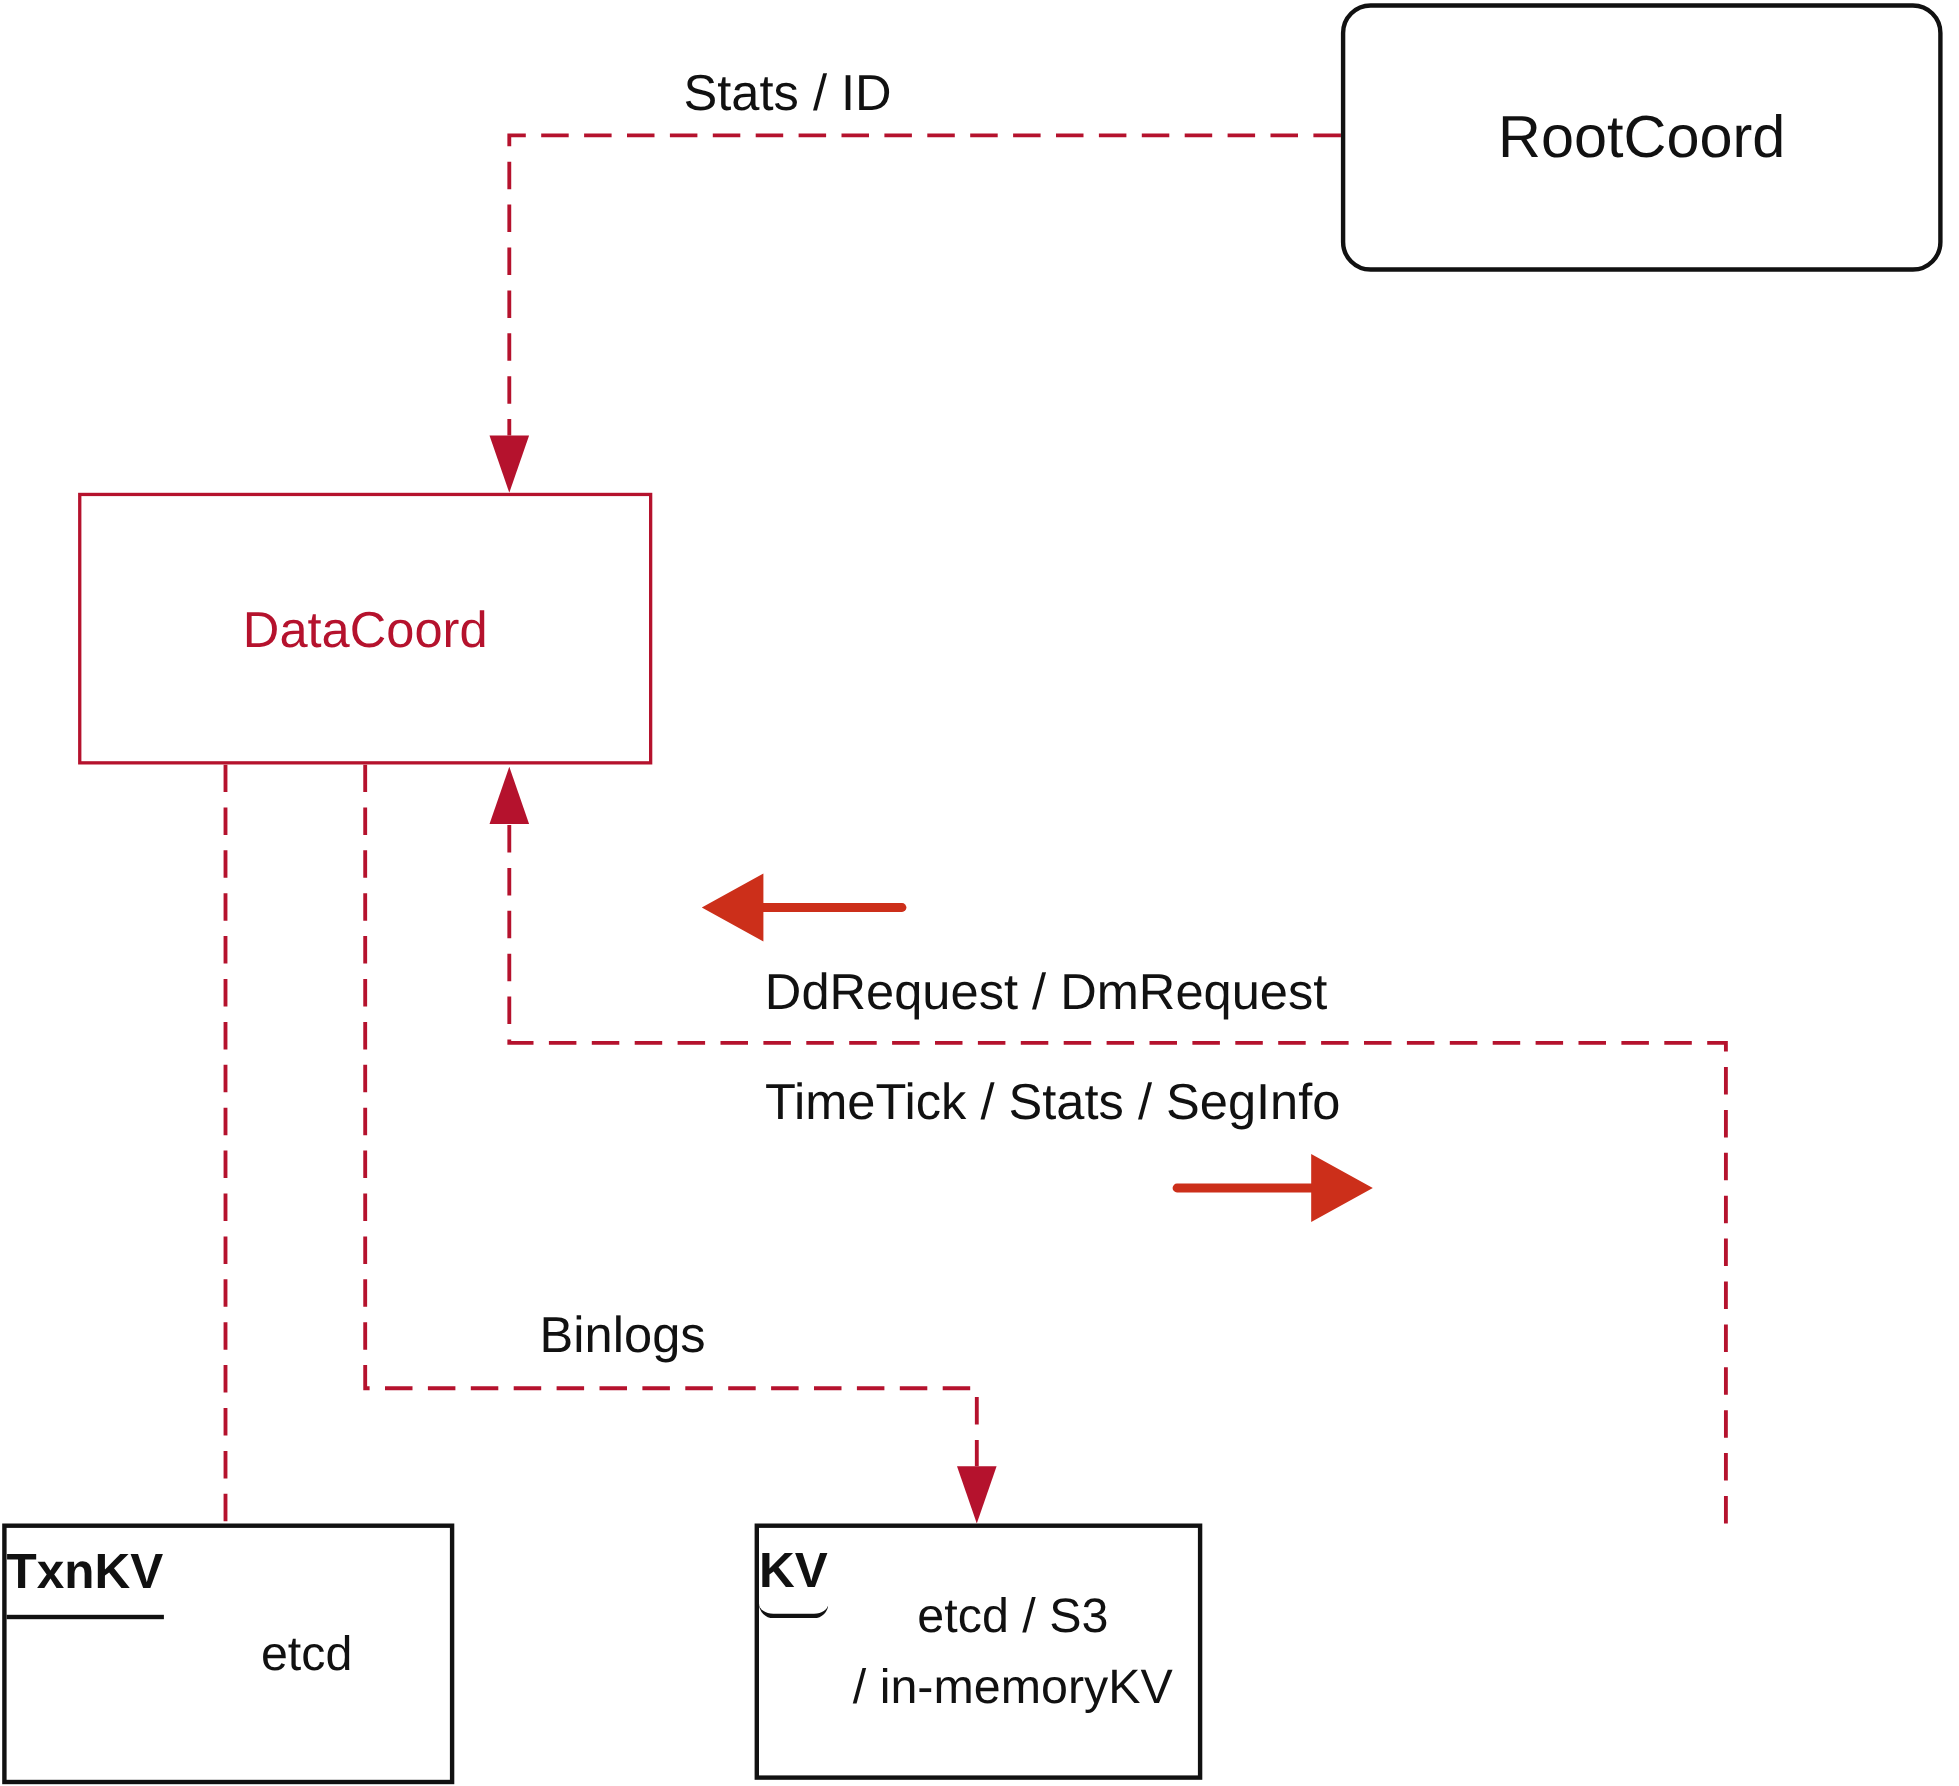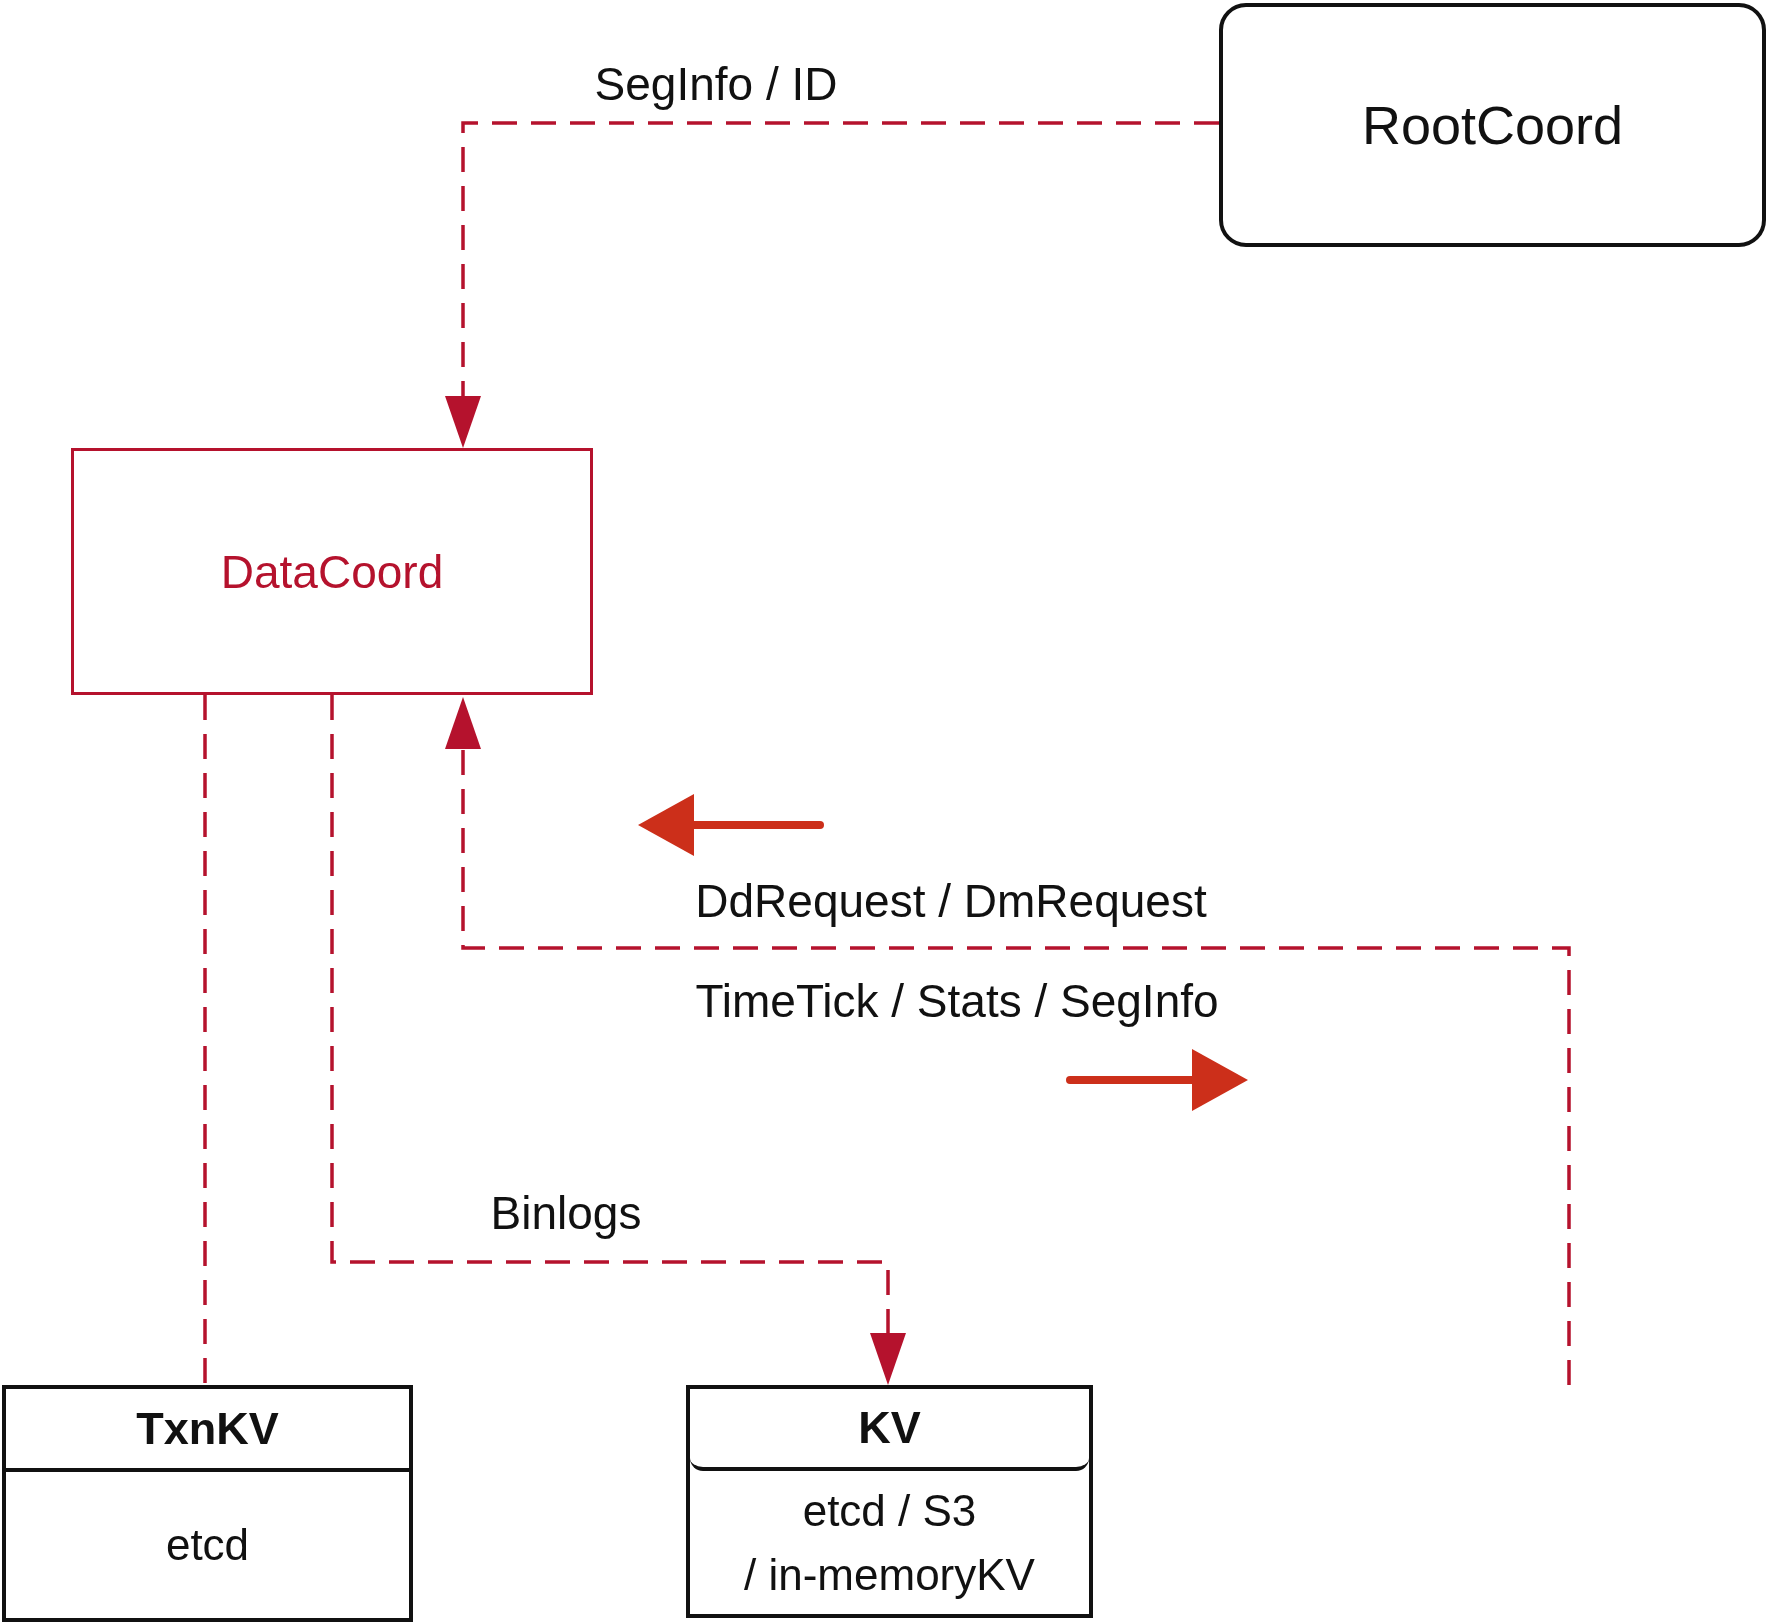--- a/index.html
+++ b/index.html
@@ -27,21 +27,21 @@
     position:absolute;background:var(--bg);
     display:flex;align-items:center;justify-content:center;
     box-sizing:border-box;
   }
   .node-plain{border:4px solid var(--ink);font-size:54px;}
   .node-accent{border:3px solid var(--crimson);color:var(--crimson);font-size:46px;}
 
   .store{
     position:absolute;background:var(--bg);
     border:4px solid var(--ink);box-sizing:border-box;
-    display:flex;flex-direction:column;
+    display:flex;flex-direction:row;
   }
   .store-title{
     box-sizing:border-box;
     border-bottom:4px solid var(--ink);
     display:flex;align-items:center;justify-content:center;
     font-weight:bold;font-size:45px;
   }
   .store-body{
     flex:1;display:flex;flex-direction:column;
     align-items:center;justify-content:center;
@@ -94,21 +94,21 @@
 
   <div class="store" style="left:686px;top:1385px;width:407px;height:233px;">
     <div class="store-title" style="height:82px;border-radius:13px;">KV</div>
     <div class="store-body">
       <span>etcd / S3</span>
       <span>/ in-memoryKV</span>
     </div>
   </div>
 
 
-  <div class="edge-label" style="left:716px;top:84px;">SegInfo / ID</div>
+  <div class="edge-label" style="left:716px;top:84px;">Stats / ID</div>
 
   <div class="edge-label" style="left:951px;top:901px;">DdRequest / DmRequest</div>
 
   <div class="edge-label" style="left:957px;top:1001px;">TimeTick / Stats / SegInfo</div>
 
   <div class="edge-label" style="left:566px;top:1213px;">Binlogs</div>
 
 </div>
 
 </body></html>

